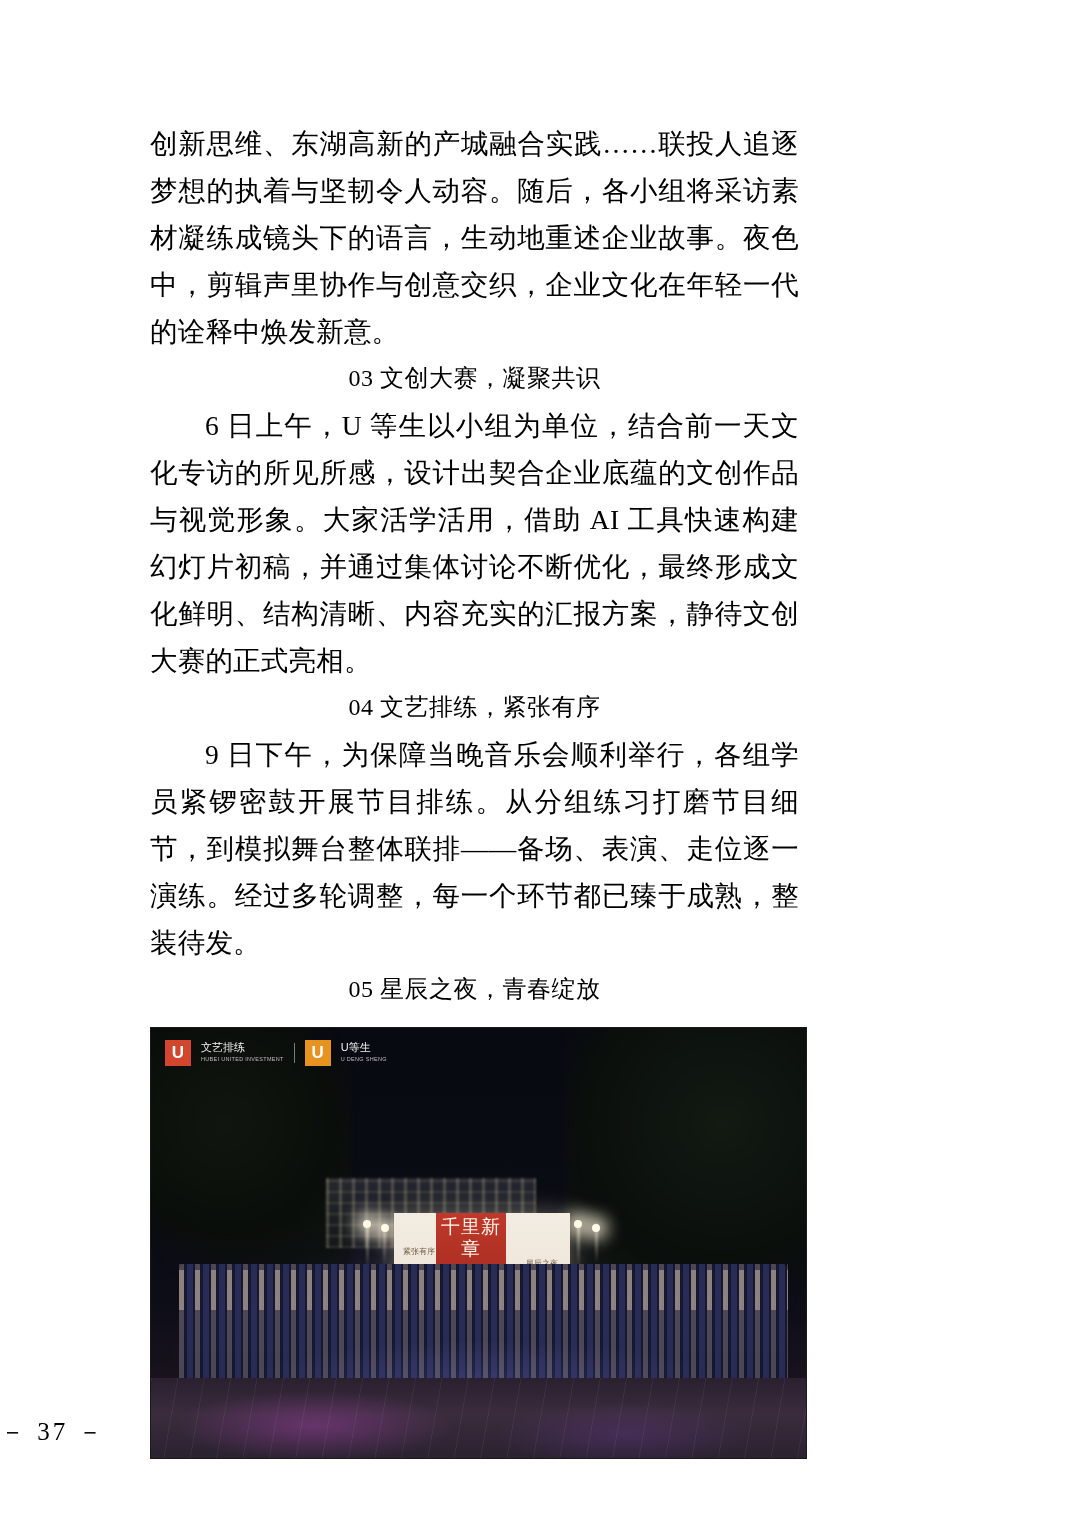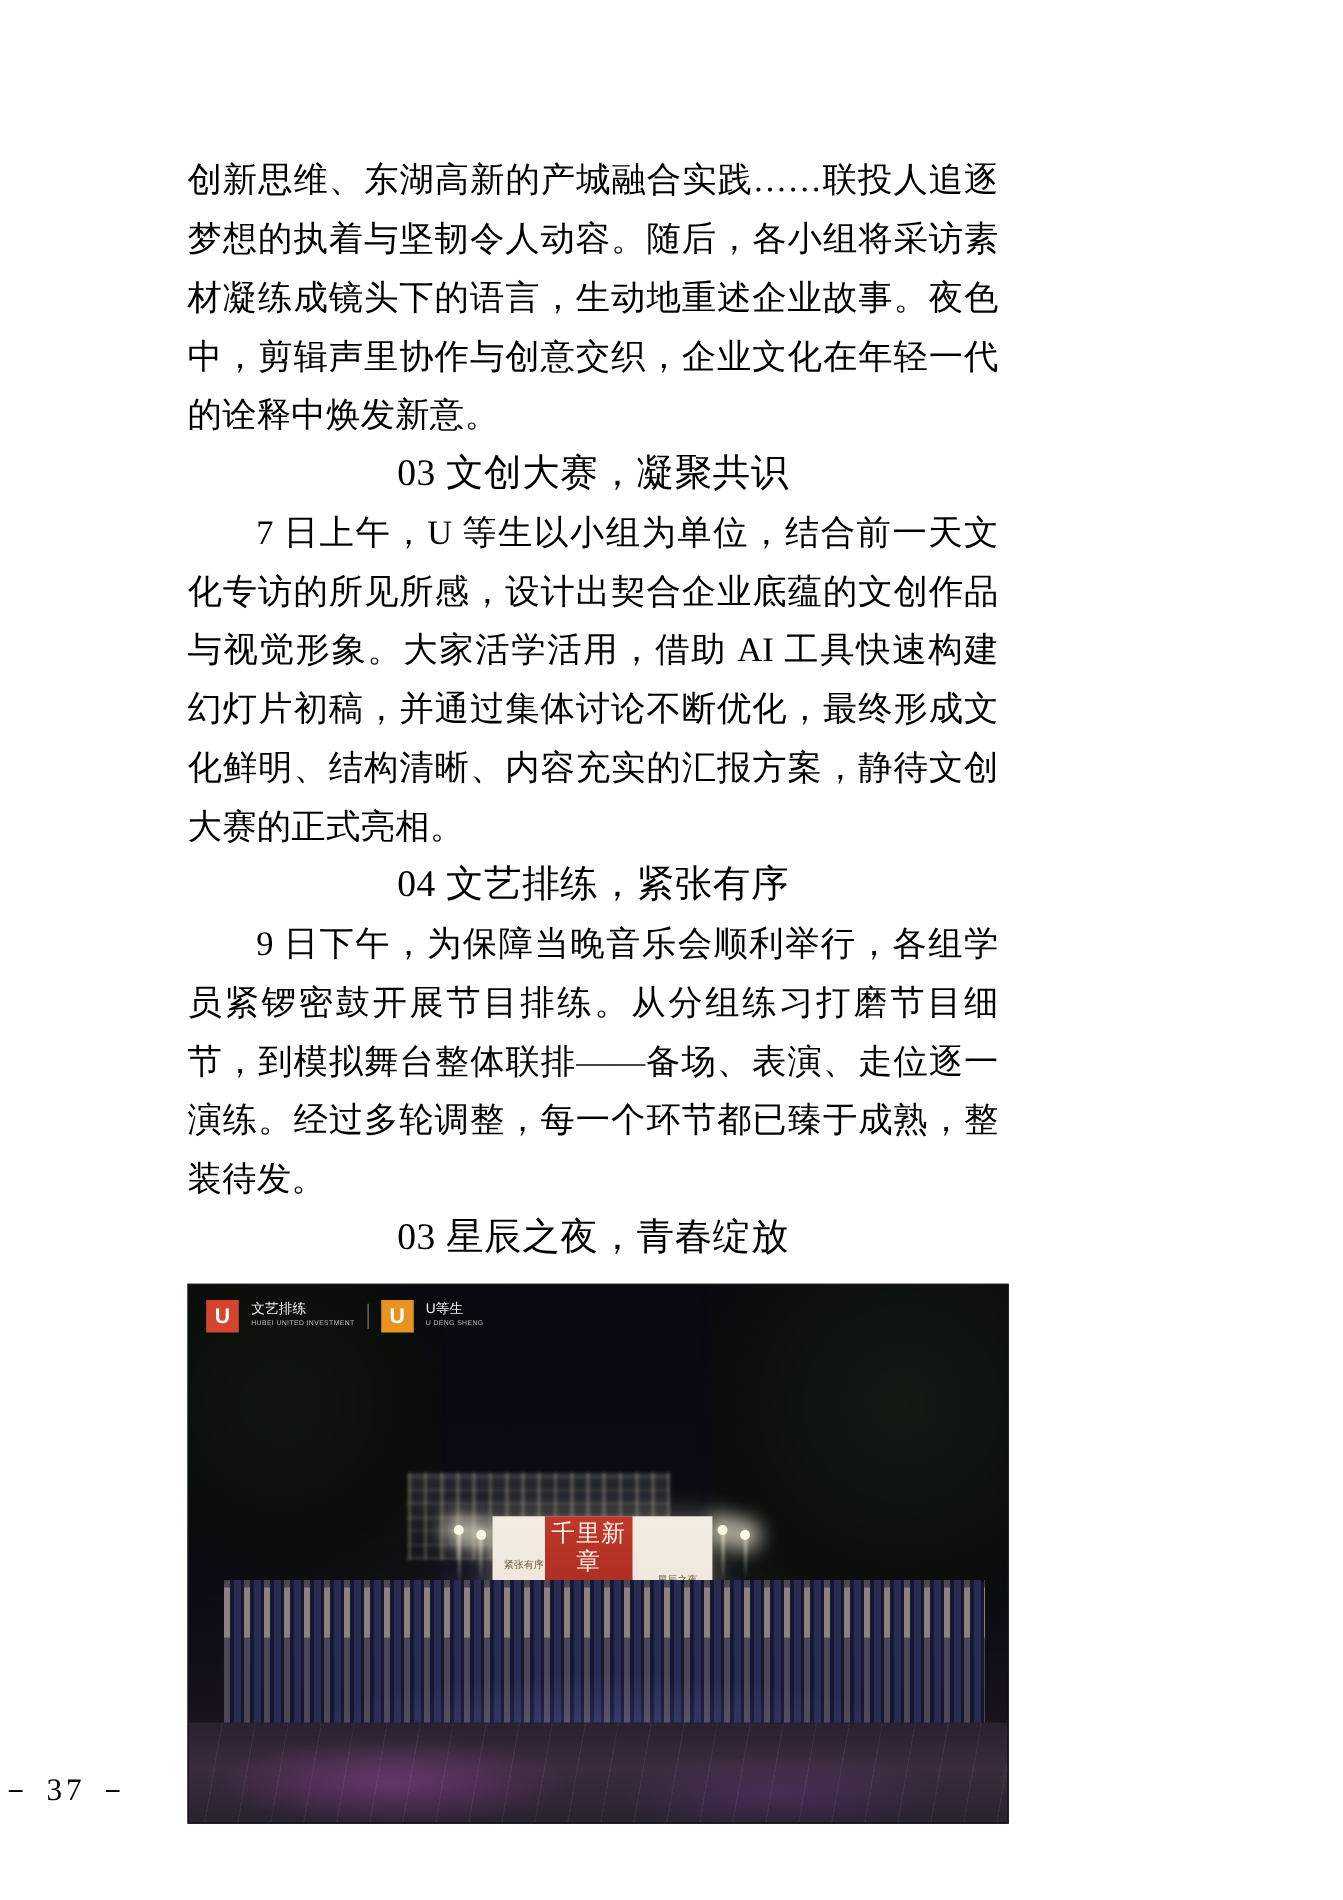--- a/index.html
+++ b/index.html
@@ -27,21 +27,21 @@
     line-height: 47px;
     text-align: justify;
     text-justify: inter-ideograph;
     letter-spacing: 0.2px;
     margin: 0 0 0 0;
   }
   .indent2 {
     text-indent: 2em;
   }
   .center-head {
-    font-size: 30px;
+    font-size: 24px;
     line-height: 47px;
     text-align: center;
     margin: 0;
     letter-spacing: 0.5px;
   }
   .photo-wrap {
     margin: 14px auto 0 auto;
     width: 655px;
   }
   .photo {
@@ -236,27 +236,27 @@
 </style>
 </head>
 <body>
 
 <div class="page">
 
   <p class="body-text">创新思维、东湖高新的产城融合实践……联投人追逐梦想的执着与坚韧令人动容。随后，各小组将采访素材凝练成镜头下的语言，生动地重述企业故事。夜色中，剪辑声里协作与创意交织，企业文化在年轻一代的诠释中焕发新意。</p>
 
   <p class="center-head">03 文创大赛，凝聚共识</p>
 
-  <p class="body-text indent2">7 日上午，U 等生以小组为单位，结合前一天文化专访的所见所感，设计出契合企业底蕴的文创作品与视觉形象。大家活学活用，借助 AI 工具快速构建幻灯片初稿，并通过集体讨论不断优化，最终形成文化鲜明、结构清晰、内容充实的汇报方案，静待文创大赛的正式亮相。</p>
+  <p class="body-text indent2">6 日上午，U 等生以小组为单位，结合前一天文化专访的所见所感，设计出契合企业底蕴的文创作品与视觉形象。大家活学活用，借助 AI 工具快速构建幻灯片初稿，并通过集体讨论不断优化，最终形成文化鲜明、结构清晰、内容充实的汇报方案，静待文创大赛的正式亮相。</p>
 
   <p class="center-head">04 文艺排练，紧张有序</p>
 
   <p class="body-text indent2">9 日下午，为保障当晚音乐会顺利举行，各组学员紧锣密鼓开展节目排练。从分组练习打磨节目细节，到模拟舞台整体联排——备场、表演、走位逐一演练。经过多轮调整，每一个环节都已臻于成熟，整装待发。</p>
 
-  <p class="center-head">03 星辰之夜，青春绽放</p>
+  <p class="center-head">05 星辰之夜，青春绽放</p>
 
   <div class="photo-wrap">
     <div class="photo">
       <div class="sky"></div>
       <div class="tree-left"></div>
       <div class="tree-right"></div>
       <div class="bldg"></div>
 
       <div class="beam" style="left:215px; top:196px; height:46px;"></div>
       <div class="beam" style="left:232px; top:196px; height:42px;"></div>

